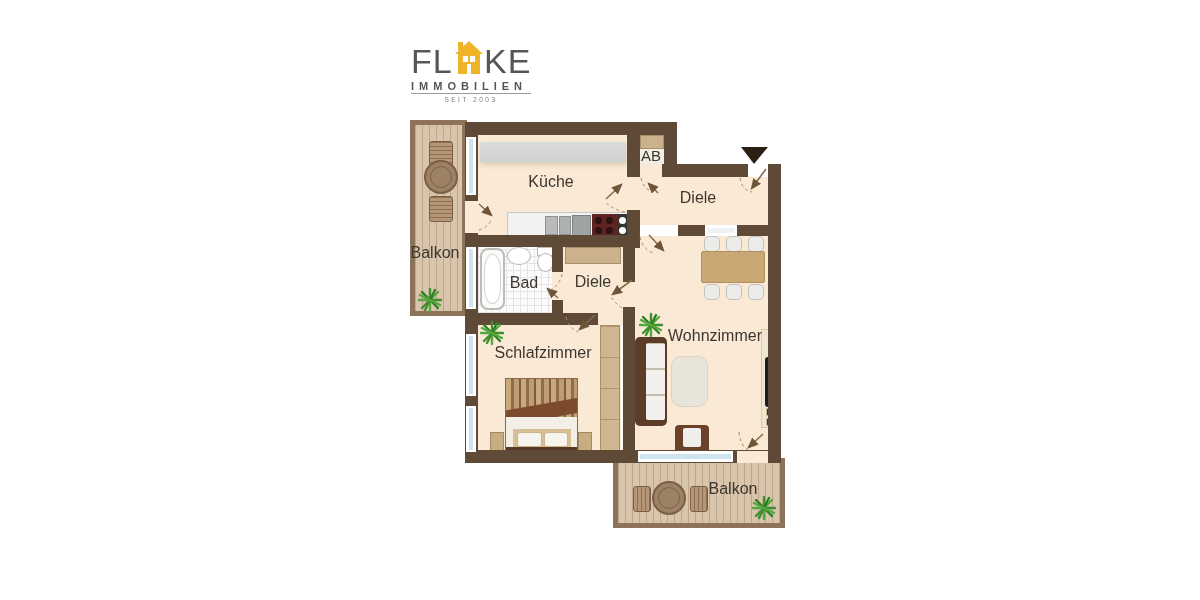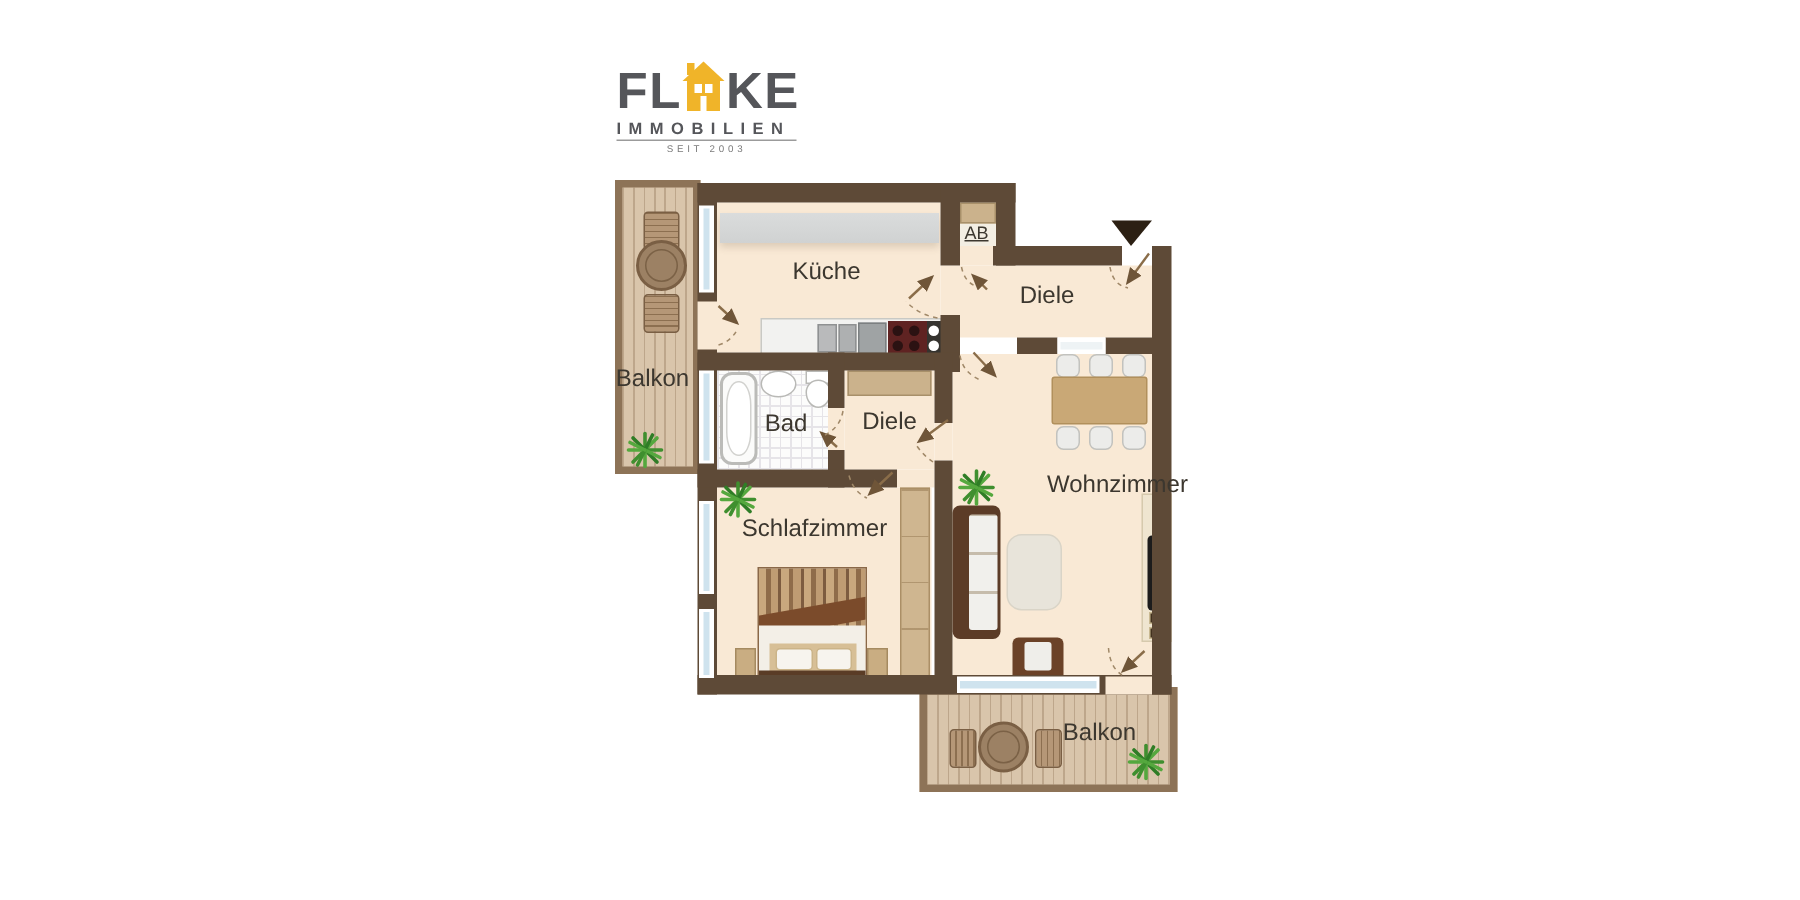--- a/index.html
+++ b/index.html
@@ -1,19 +1,19 @@
 <!DOCTYPE html>
 <html><head>
 <meta charset="utf-8">
 <style>
   html,body{margin:0;padding:0;background:#ffffff;}
   .page{position:relative;width:1200px;height:600px;background:#ffffff;overflow:hidden;
         font-family:"Liberation Sans", sans-serif;}
   
-  .brand-letters{position:absolute;font-weight:bold;font-size:34px;letter-spacing:1px;color:#55565a;line-height:1;}
+  .brand-letters{position:absolute;font-weight:normal;font-size:34px;letter-spacing:1px;color:#55565a;line-height:1;}
   .brand-sub{position:absolute;left:411px;top:80px;width:122px;font-size:11px;letter-spacing:5px;color:#55565a;font-weight:bold;}
   .brand-rule{position:absolute;left:411px;top:93px;width:120px;height:1px;background:#9b9b9b;}
   .brand-since{position:absolute;left:411px;top:96px;width:120px;text-align:center;font-size:6.5px;letter-spacing:2.5px;color:#7b7b7b;}
   .house{position:absolute;left:455px;top:41px;width:28px;height:34px;}
   .house .roof{position:absolute;left:0;top:0;width:0;height:0;border-left:14px solid transparent;border-right:14px solid transparent;border-bottom:13px solid #f0b429;}
   .house .chimney{position:absolute;left:3px;top:1px;width:5px;height:8px;background:#f0b429;}
   .house .body{position:absolute;left:3px;top:12px;width:22px;height:21px;background:#f0b429;}
   .house .win{position:absolute;background:#ffffff;}
   
   .wall{position:absolute;background:#5e4a37;}
@@ -276,23 +276,23 @@
     <g transform="translate(651,325)">
         <use href="#plantsym"></use>
       </g>
     <g transform="translate(764,508)">
         <use href="#plantsym"></use>
       </g>
   </svg>
 
   <div class="lbl-layer">
     <span class="room-label" style="left:551px;top:182px;">Küche</span>
-    <span class="room-label" style="left:651px;top:155px;font-size:12px;text-decoration:underline;">AB</span>
+    <span class="room-label" style="left:651px;top:155px;font-size:15px;">AB</span>
     <span class="room-label" style="left:698px;top:198px;">Diele</span>
     <span class="room-label" style="left:524px;top:283px;">Bad</span>
     <span class="room-label" style="left:593px;top:282px;">Diele</span>
-    <span class="room-label" style="left:715px;top:324px;margin-left:30px;">Wohnzimmer</span>
+    <span class="room-label" style="left:715px;top:336px;">Wohnzimmer</span>
     <span class="room-label" style="left:543px;top:353px;">Schlafzimmer</span>
     <span class="room-label" style="left:435px;top:253px;">Balkon</span>
     <span class="room-label" style="left:733px;top:489px;">Balkon</span>
   </div>
 
 </div>
 
 </body></html>

